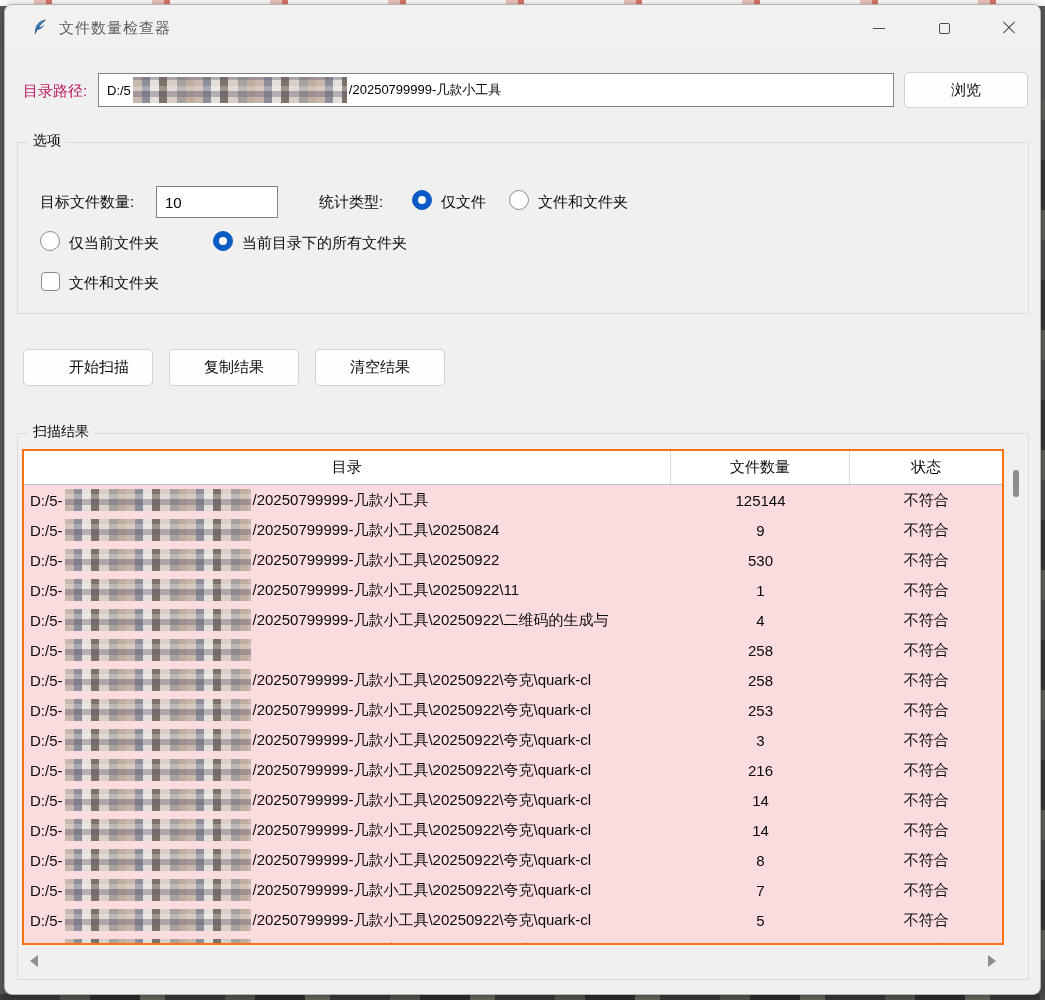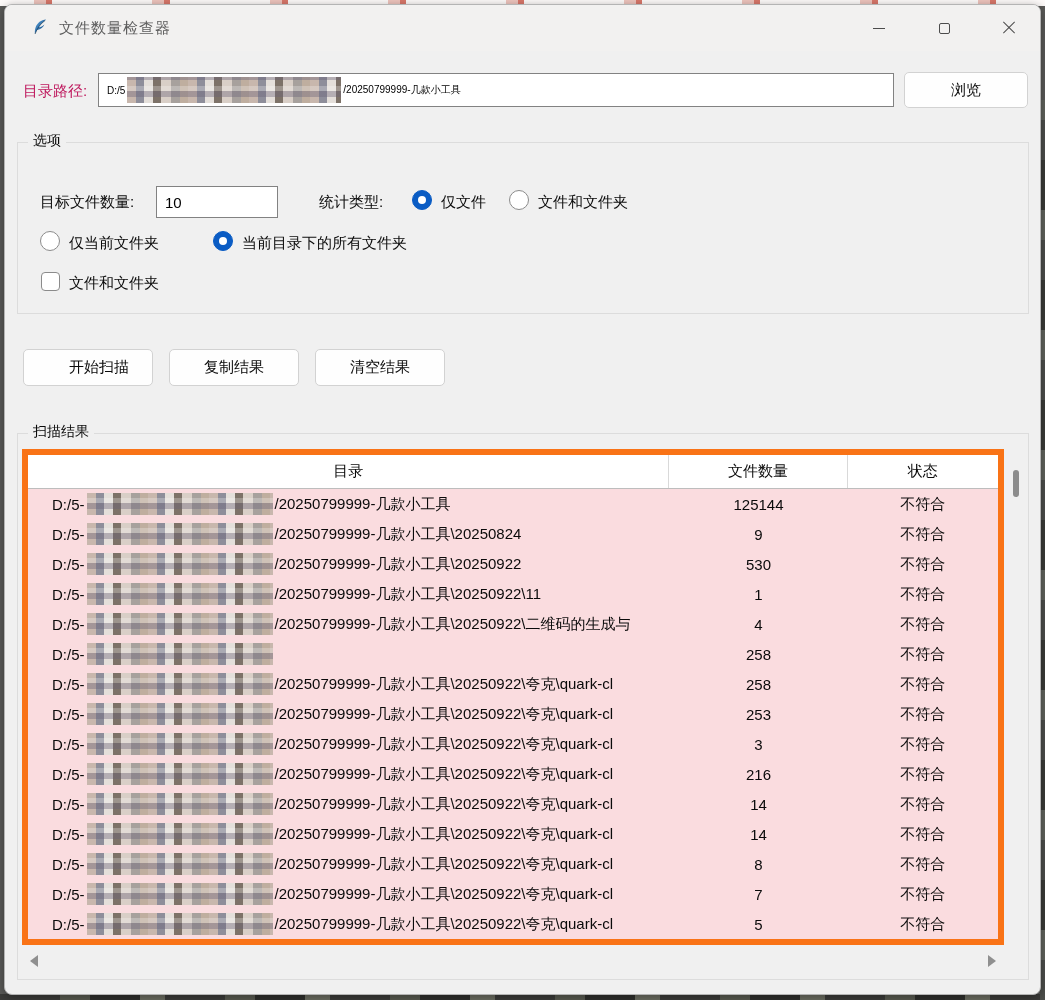--- a/index.html
+++ b/index.html
@@ -57,21 +57,21 @@
   .glyph-close::before { transform:rotate(45deg); }
   .glyph-close::after  { transform:rotate(-45deg); }
 
   
   .lbl { font-size:15px; color:#be185d; }
   .path-label { position:absolute; left:18px; top:77px; font-weight:500; }
   .path-input {
     position:absolute; left:93px; top:68px; width:796px; height:34px;
     background:#fff; border:1px solid #828282;
     display:flex; align-items:center; padding-left:8px;
-    font-size:10px; white-space:nowrap; overflow:hidden;
+    font-size:13px; white-space:nowrap; overflow:hidden;
   }
   .btn {
     background:#fefefe; border:1px solid #d2d2d2; border-radius:5px;
     font-size:15px; color:#0a0a0a;
     display:flex; align-items:center; justify-content:center;
     font-family:"Liberation Sans", sans-serif;
   }
   .browse-btn { position:absolute; left:899px; top:67px; width:124px; height:36px; }
 
   
@@ -117,36 +117,36 @@
     background:#fff; border:1px solid #8b8b8b;
   }
 
   
   .action-btn { position:absolute; top:344px; width:130px; height:37px; }
   .b1 { left:18px;padding-left:22px; } .b2 { left:164px; } .b3 { left:310px; }
 
   
   .table-frame {
     position:absolute; left:4px; top:15px; width:982px; height:496px;
-    background:#fff; border:6px solid #f97316; overflow:hidden;
+    background:#fff; border:2px solid #f97316; overflow:hidden;
   }
   .thead { display:flex; height:34px; background:#fff; border-bottom:1px solid #bdbdbd; }
   .th {
     font-size:15px; color:#0a0a0a; display:flex; align-items:center; justify-content:center;
     border-right:1px solid #d9d9d9; overflow:hidden; white-space:nowrap;
   }
   .th:last-child { border-right:none; }
   .col-dir { width:648px; } .col-count { width:180px; } .col-status { width:152px; }
   .tbody { height:461px; overflow:hidden; }
   .tr { display:flex; height:30px; background:#fadcdf; }
   .td {
     font-size:15px; color:#0a0a0a; display:flex; align-items:center;
     white-space:nowrap; overflow:hidden;
   }
-  .td-dir { width:648px; padding-left:24px;align-items:center; }
+  .td-dir { width:648px; padding-left:6px;align-items:center; }
   .td-count { width:180px; justify-content:center; }
   .td-status { width:152px; justify-content:center; }
 
   
   .vscroll { position:absolute; left:990px; top:15px; width:16px; height:496px; }
   .vthumb {
     position:absolute; left:5px; top:21px; width:6px; height:27px;
     background:#8c8c8c; border-radius:3px;
   }
   .hscroll {

